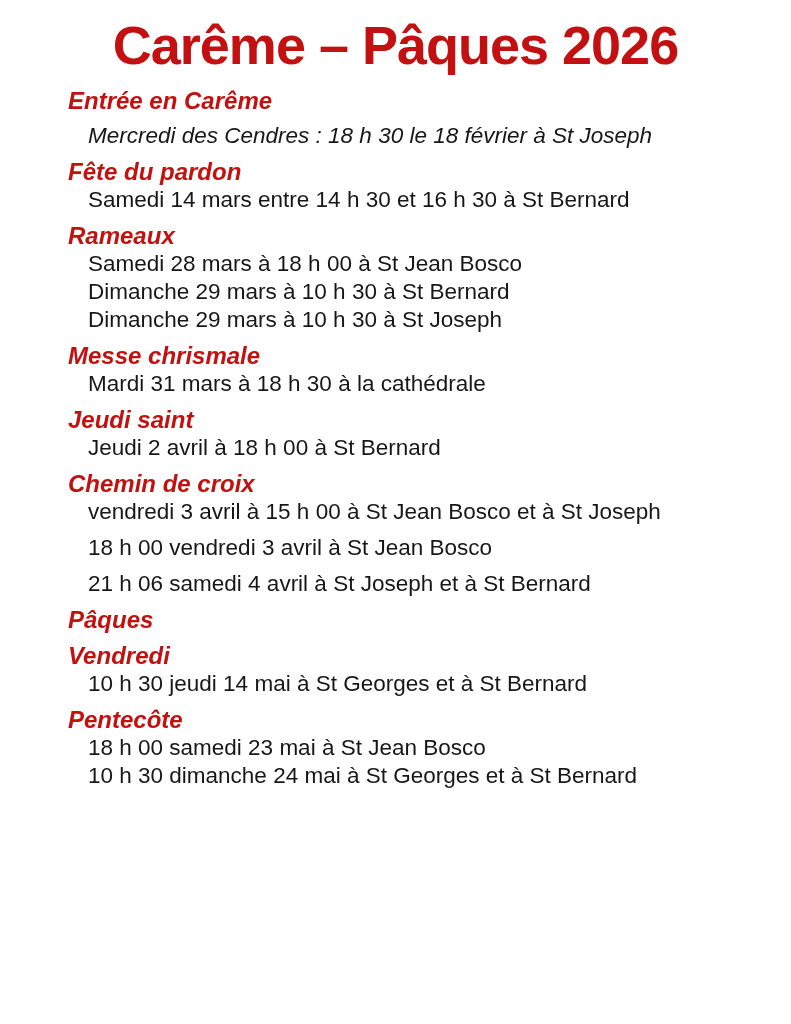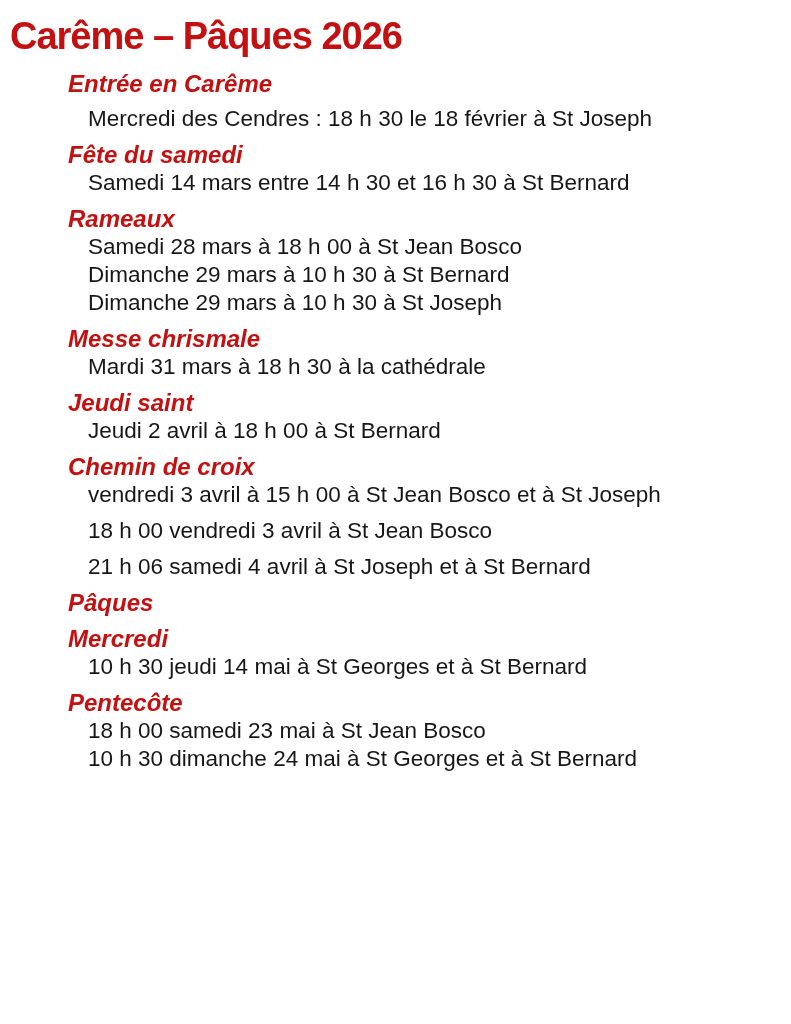--- a/index.html
+++ b/index.html
@@ -11,22 +11,23 @@
   .page {
     width: 791px;
     height: 1024px;
     background: #ffffff;
     overflow: hidden;
     font-family: "Liberation Sans", "DejaVu Sans", sans-serif;
     box-sizing: border-box;
   }
   .doc-title {
     margin: 16px 10px 12px 10px;
+    text-align: center;
     color: #c21110;
-    font-size: 38px;
+    font-size: 54px;
     font-weight: bold;
     letter-spacing: -1px;
     line-height: 1.1;
   }
   .sections {
     padding-left: 68px;
     padding-right: 34px;
   }
   .section {
     margin-top: 8px;
@@ -43,35 +44,36 @@
     margin: 0;
     padding-left: 20px;
     color: #171717;
     font-size: 22.5px;
     line-height: 28px;
     white-space: nowrap;
   }
   
   .section:first-child .section-line {
     margin-top: 7px;
+    font-style: italic;
   }
 </style>
 </head>
 <body>
 
 <div class="page">
   <h1 class="doc-title">Carême – Pâques 2026</h1>
 
   <div class="sections">
       <div class="section">
         <h2 class="section-heading">Entrée en Carême</h2>
         <p class="section-line">Mercredi des Cendres : 18 h 30 le 18 février à St Joseph</p>
       </div>
       <div class="section">
-        <h2 class="section-heading">Fête du samedi</h2>
+        <h2 class="section-heading">Fête du pardon</h2>
         <p class="section-line">Samedi 14 mars entre 14 h 30 et 16 h 30 à St Bernard</p>
       </div>
       <div class="section">
         <h2 class="section-heading">Rameaux</h2>
         <p class="section-line">Samedi 28 mars à 18 h 00 à St Jean Bosco</p>
         <p class="section-line">Dimanche 29 mars à 10 h 30 à St Bernard</p>
         <p class="section-line">Dimanche 29 mars à 10 h 30 à St Joseph</p>
       </div>
       <div class="section">
         <h2 class="section-heading">Messe chrismale</h2>
@@ -88,21 +90,21 @@
       <div class="section">
         <p class="section-line">18 h 00 vendredi 3 avril à St Jean Bosco</p>
       </div>
       <div class="section">
         <p class="section-line">21 h 06 samedi 4 avril à St Joseph et à St Bernard</p>
       </div>
       <div class="section">
         <h2 class="section-heading">Pâques</h2>
       </div>
       <div class="section">
-        <h2 class="section-heading">Mercredi</h2>
+        <h2 class="section-heading">Vendredi</h2>
         <p class="section-line">10 h 30 jeudi 14 mai à St Georges et à St Bernard</p>
       </div>
       <div class="section">
         <h2 class="section-heading">Pentecôte</h2>
         <p class="section-line">18 h 00 samedi 23 mai à St Jean Bosco</p>
         <p class="section-line">10 h 30 dimanche 24 mai à St Georges et à St Bernard</p>
       </div>
     </div>
 </div>
 

